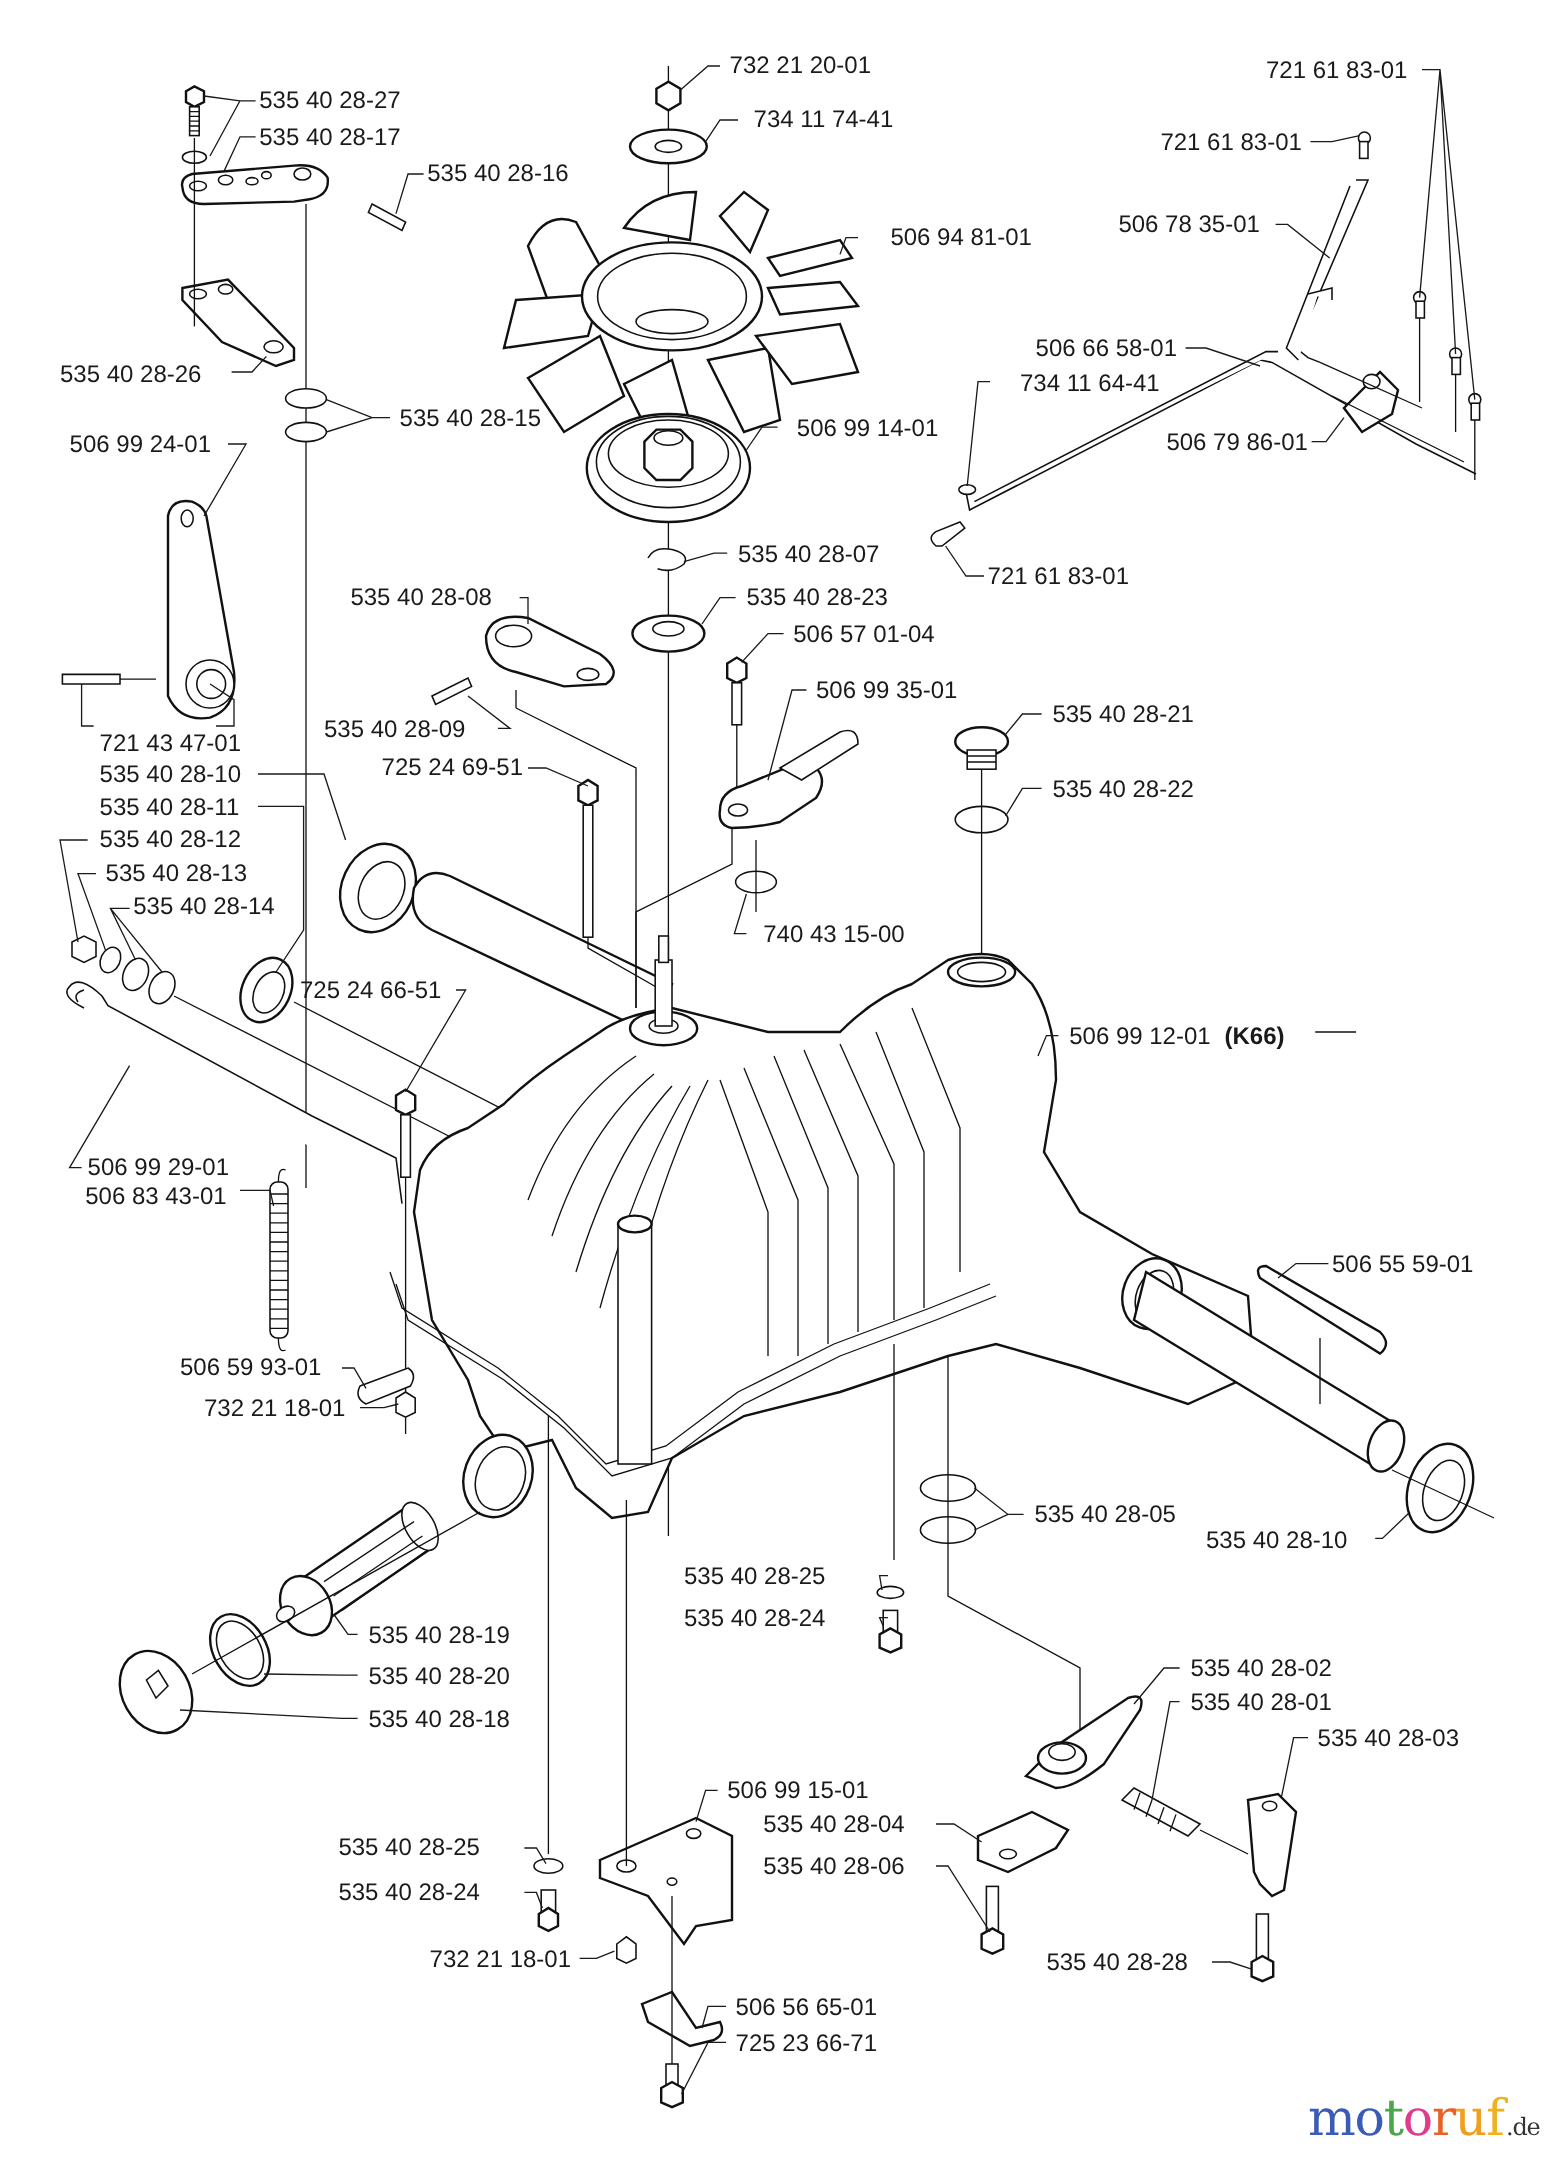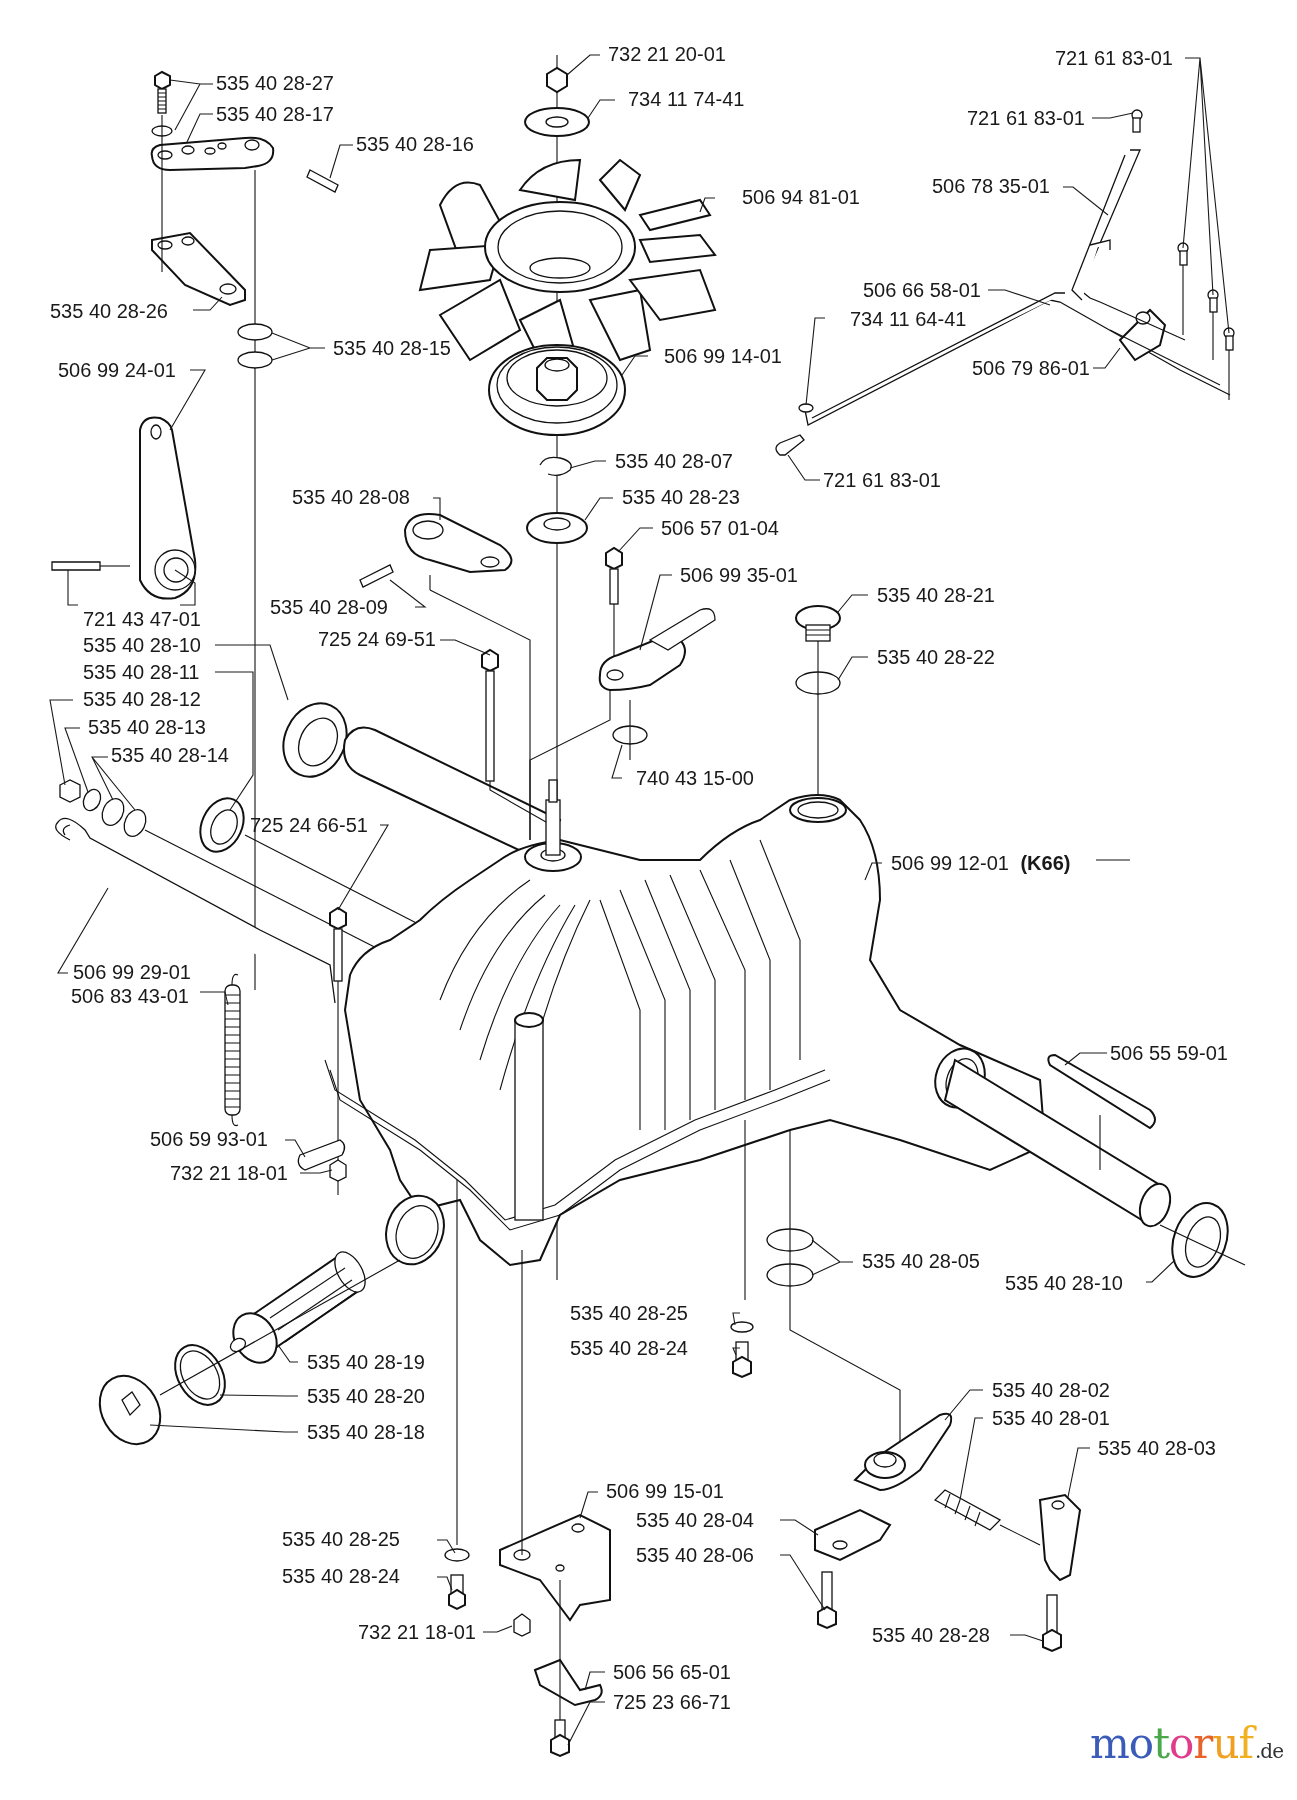--- a/index.html
+++ b/index.html
@@ -4,21 +4,21 @@
 <style>
   html, body { margin:0; padding:0; background:#ffffff; }
   body { width:1297px; height:1800px; position:relative; overflow:hidden; font-family:"Liberation Sans", sans-serif; }
   #diagram { position:absolute; left:0; top:0; width:1297px; height:1800px; }
   .lbl { font-family:"Liberation Sans", sans-serif; font-size:20px; fill:#1a1a1a; }
   .lbl-bold { font-weight:bold; }
   .leader { stroke:#1a1a1a; stroke-width:1.1; fill:none; }
   .part { stroke:#111; stroke-width:2; fill:#fff; }
   .part-thin { stroke:#111; stroke-width:1.3; fill:#fff; }
   .axis { stroke:#111; stroke-width:1.1; fill:none; }
-  .wm { position:absolute; right:14px; bottom:32px; font-family:"DejaVu Serif", serif; font-size:42px; letter-spacing:-1px;text-decoration:underline; }
+  .wm { position:absolute; right:14px; bottom:11px; font-family:"DejaVu Serif", serif; font-size:42px; letter-spacing:-1px;text-decoration:underline; }
   .wm span { display:inline-block; }
   .wm .de { font-size:20px; color:#333; margin-left:2px; }
 </style>
 </head>
 <body>
 
 <svg id="diagram" viewBox="0 0 1297 1800" xmlns="http://www.w3.org/2000/svg">
 
   <g>
 

